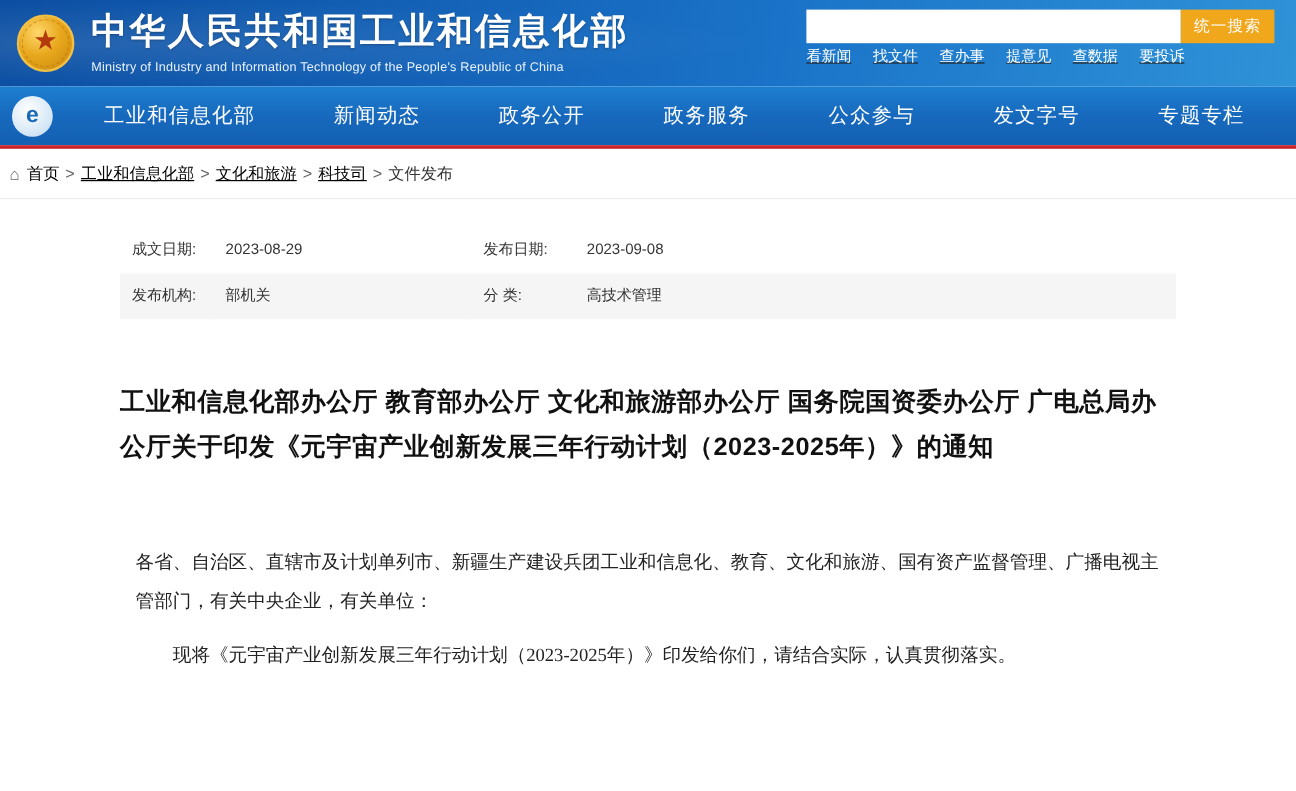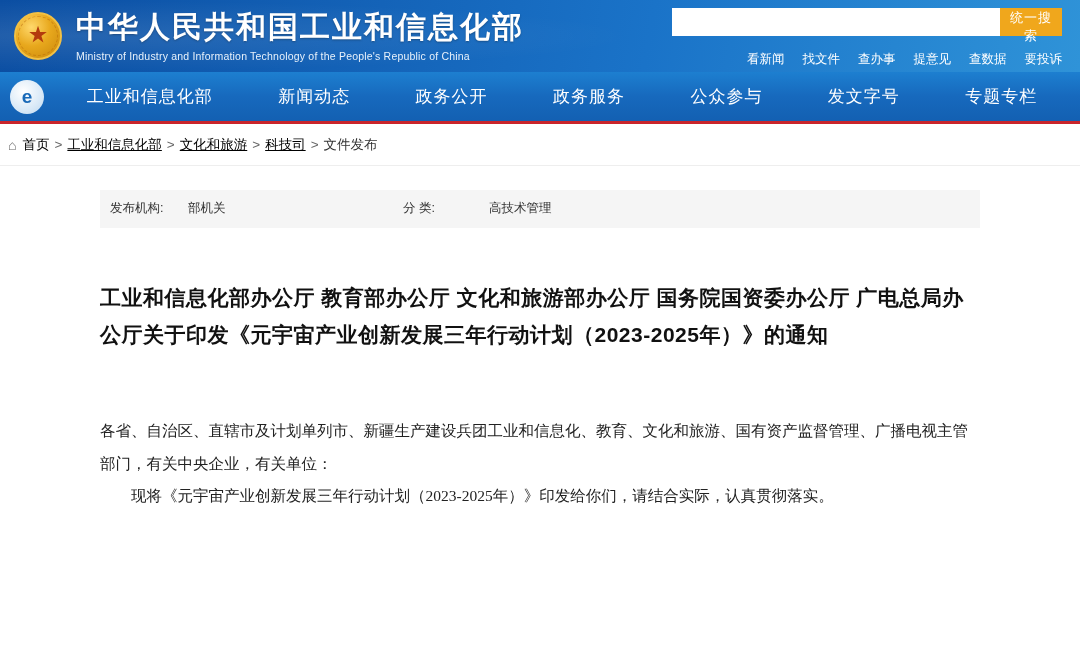--- a/index.html
+++ b/index.html
@@ -83,34 +83,34 @@
   .search-input {
     flex: 1;
     border: none;
     outline: none;
     padding: 0 8px;
     font-size: 12px;
     background: #fff;
     font-family: "Liberation Sans", sans-serif;
   }
   .search-btn {
-    width: 62px;
+    width: 78px;
     border: none;
     background: #f0a71c;
     color: #fff;
     font-size: 13px;
     letter-spacing: 1px;
     cursor: pointer;
     font-family: "Liberation Sans", sans-serif;
   }
   .quick-links {
-    margin-top: 15px;
-    display: flex;
-    justify-content: flex-end;
+    margin-top: 3px;
+    display: flex;
     gap: 18px;
+    text-decoration: underline;
   }
   .quick-links a {
     color: #ffffff;
     font-size: 12.5px;
     text-decoration: none;
     white-space: nowrap;
   }
 
   
   .navbar {
@@ -201,21 +201,21 @@
     margin: 52px 0 0 0;
     letter-spacing: 0.5px;
   }
   .doc-body {
     margin-top: 62px;
     font-family: "Liberation Serif", serif;
     font-size: 15.5px;
     line-height: 2.1;
     color: #222;
   }
-  .doc-body p { margin: 0; }
+  .doc-body p { margin: 13px; }
   .indent { text-indent: 2em; }
 </style>
 </head>
 <body>
 
 <div class="banner">
   <div class="emblem">
     <div class="gear"></div>
     <div class="star">★</div>
   </div>
@@ -263,20 +263,26 @@
   <span class="sep">&gt;</span>
   <a href="#" class="u">科技司</a>
   <span class="sep">&gt;</span>
   <span>文件发布</span>
 </div>
 
 <div class="doc">
 
   <table class="meta-table">
     <tbody>
+    <tr>
+      <td class="meta-label">成文日期:</td>
+      <td style="width:215px">2023-08-29</td>
+      <td class="meta-sub-label">发布日期:</td>
+      <td>2023-09-08</td>
+    </tr>
     <tr class="alt">
       <td class="meta-label">发布机构:</td>
       <td style="width:215px">部机关</td>
       <td class="meta-sub-label">分    类:</td>
       <td>高技术管理</td>
     </tr>
   </tbody>
     </table>
 
   <h1 class="doc-title">工业和信息化部办公厅 教育部办公厅 文化和旅游部办公厅 国务院国资委办公厅 广电总局办公厅关于印发《元宇宙产业创新发展三年行动计划（2023-2025年）》的通知</h1>

